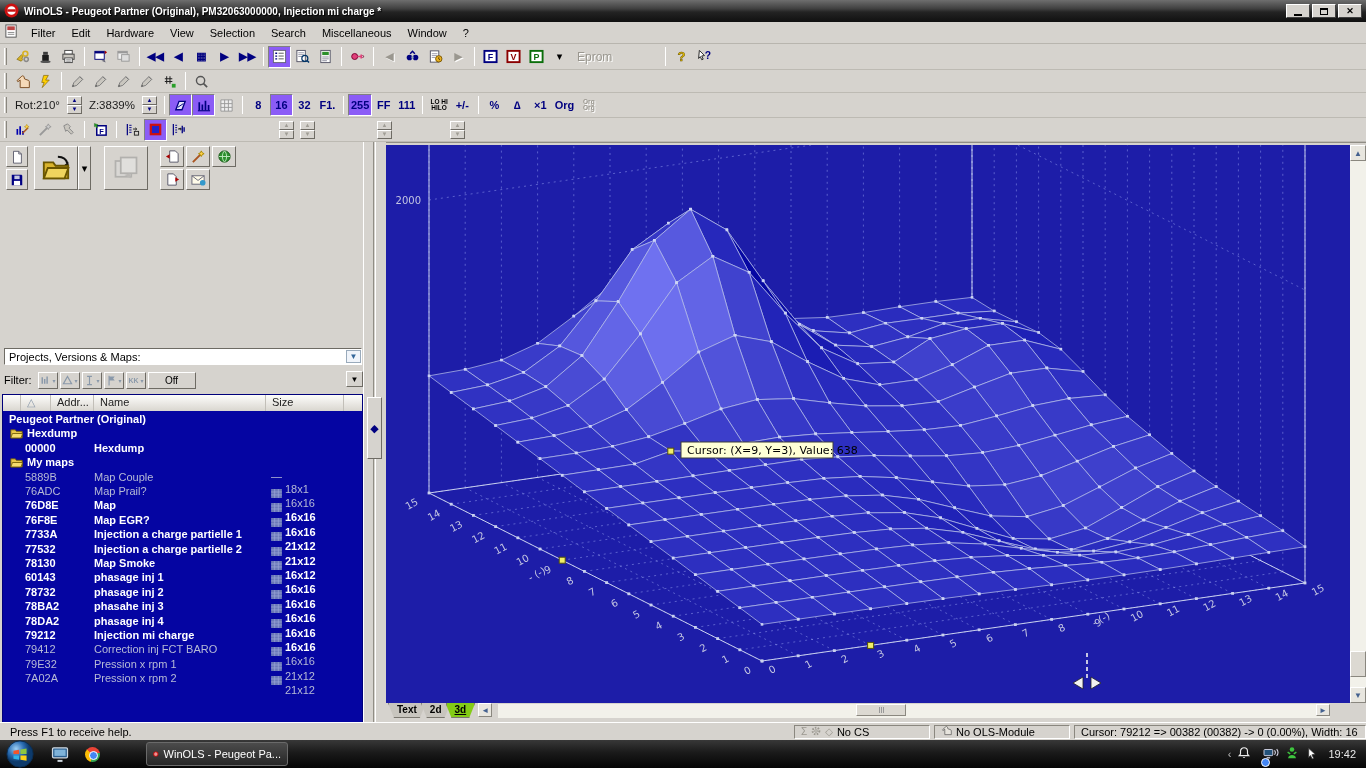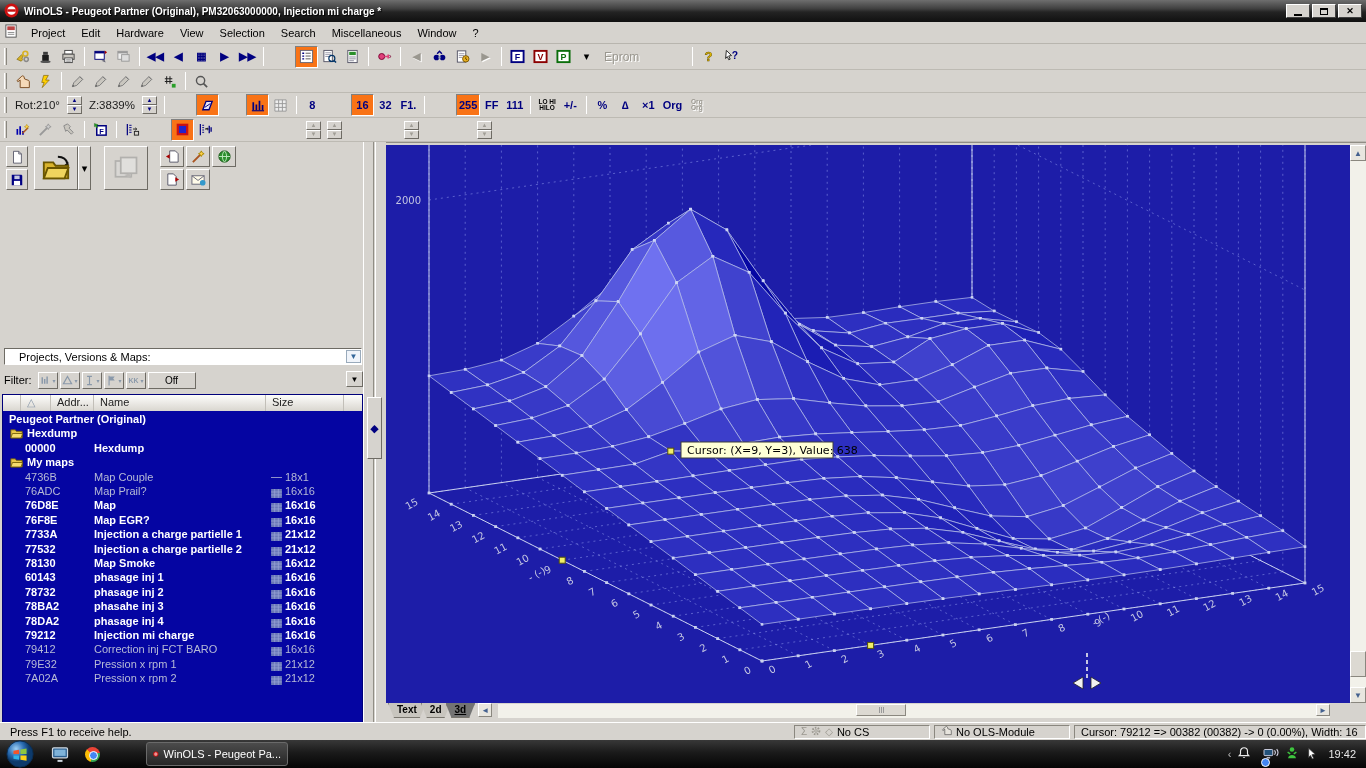--- a/index.html
+++ b/index.html
@@ -26,52 +26,52 @@
   .menuitem{padding:3px 8px;cursor:default;}
 
   
   .tbrow{left:0;background:#d6d3ce;display:flex;align-items:center;width:1366px;
     border-bottom:1px solid #bdbab3;padding-left:2px;}
   .grip{width:3px;height:70%;border-left:1px solid #fff;border-right:1px solid #8a877f;margin:0 4px 0 2px;}
   .tbsep{width:1px;height:78%;background:#9a968e;border-right:1px solid #fff;margin:0 4px;}
   .tbgap{height:1px;}
   .btn{min-width:23px;height:22px;display:flex;align-items:center;justify-content:center;
     border:1px solid transparent;font-size:11px;padding:0 2px;position:relative;color:#000;}
-  .btn.pressed{border-color:#808080 #fff #fff #808080;background:#f97316;margin-left:27px;}
+  .btn.pressed{border-color:#808080 #fff #fff #808080;background:#8b5cf6;}
   .btn.disabled{color:#9a978f;text-shadow:1px 1px 0 #fff;}
   .btn.navy{color:#000080;font-weight:bold;}
   .btn .two{font-size:6.5px;line-height:6.5px;text-align:center;font-weight:bold;white-space:pre;}
   .tblabel{color:#5a574f;margin:0 4px;font-size:11.5px;}
   .tblabel.en{color:#1c1c1c;}
   .spin{display:flex;flex-direction:column;margin:0 3px;}
   .spin b{width:15px;height:9px;background:#d6d3ce;border:1px solid;border-color:#fff #6e6b64 #6e6b64 #fff;
     font-size:6px;line-height:7px;text-align:center;color:#000080;font-weight:normal;}
   .spin.disabled b{color:#a09d95;}
   .eprom{color:#9a978f;text-shadow:1px 1px 0 #fff;font-size:12px;width:78px;margin:0 6px;}
 
   
   #sidebar{left:0;top:142px;width:386px;height:580px;background:#d6d3ce;}
   .sbtn{position:absolute;background:#d6d3ce;border:1px solid;border-color:#fff #6e6b64 #6e6b64 #fff;
     display:flex;align-items:center;justify-content:center;}
   .sbtn.disabled svg{opacity:.45;filter:grayscale(1);}
   #combo{left:4px;top:206px;width:358px;height:17px;background:#fff;border:1px solid;
-    border-color:#6e6b64 #fff #fff #6e6b64;display:flex;align-items:center;padding-left:14px;}
+    border-color:#6e6b64 #fff #fff #6e6b64;display:flex;align-items:center;padding-left:4px;}
   #combo .arrow{margin-left:auto;width:15px;height:13px;background:#f0f4fa;border:1px solid #9ab;
     color:#369;display:flex;align-items:center;justify-content:center;font-size:8px;}
   #filterrow{left:0;top:228px;width:386px;height:20px;display:flex;align-items:center;position:absolute;}
   .fbtn{width:20px;height:17px;margin-right:2px;background:#d6d3ce;border:1px solid;
     border-color:#fff #6e6b64 #6e6b64 #fff;display:flex;align-items:center;justify-content:center;font-size:8px;color:#889;}
   #listbox{left:2px;top:252px;width:361px;height:462px;border:1px solid #00007a;background:#0505a2;}
   #listhdr{height:16px;background:linear-gradient(#fdfdfb,#d9d6cf);display:flex;font-size:11px;color:#222;}
   #listhdr .hcell{border-right:1px solid #c2bfb8;padding:1px 6px 0 6px;position:relative;}
   #listrows{position:relative;color:#b7bbd6;font-size:11px;}
   .lrow{position:absolute;left:0;width:100%;height:14.4px;white-space:nowrap;}
   .lrow .addr{position:absolute;left:22px;}
   .lrow .nm{position:absolute;left:91px;}
-  .lrow .sz{position:absolute;left:282px;}
+  .lrow .sz{position:absolute;left:282px;margin-top:12px;}
   .lrow .szic{position:absolute;left:268px;top:3px;}
   .lrow.bold{color:#fff;font-weight:bold;}
   .lrow .fold{position:absolute;left:7px;top:1px;}
 
   
   #splitter{left:363px;top:142px;width:23px;height:580px;background:#d6d3ce;
     border-left:1px solid #fff;}
   #splitgroove{position:absolute;left:9px;top:0;width:3px;height:100%;
     border-left:1px solid #908d85;border-right:1px solid #fff;}
   #splithandle{position:absolute;left:3px;top:255px;width:15px;height:62px;background:#d6d3ce;
@@ -82,21 +82,21 @@
   #view3d{left:386px;top:142px;width:980px;height:580px;background:#d6d3ce;border-top:1px solid #908d85;}
   #canvas3d{position:absolute;left:0;top:2px;width:964px;height:558px;background:#1d1da8;}
   #vscroll{position:absolute;left:964px;top:2px;width:16px;height:558px;background:#f2f1ea;}
   .scrbtn{position:absolute;width:16px;height:16px;background:#e8e6df;border:1px solid;
     border-color:#fff #8a877f #8a877f #fff;color:#44618f;font-size:8px;display:flex;align-items:center;justify-content:center;}
   .scrthumb{position:absolute;background:#dcd9d2;border:1px solid;border-color:#fff #8a877f #8a877f #fff;}
   #bottombar{position:absolute;left:0;top:560px;width:980px;height:16px;background:#d6d3ce;display:flex;align-items:flex-start;}
   .tab{height:15px;padding:1px 8px 0 8px;font-size:10px;font-weight:bold;background:#c8c5be;
     border:1px solid #7a776f;border-top:none;margin-right:-5px;
     clip-path:polygon(0 0,100% 0,calc(100% - 6px) 100%,6px 100%);}
-  .tab.active{background:#737373;z-index:2;text-decoration:underline;}
+  .tab.active{background:#84cc16;z-index:2;text-decoration:underline;}
   #htrack{position:absolute;left:112px;top:1px;width:832px;height:14px;background:#f2f1ea;}
   #grip3{display:flex;gap:1px;}
   #grip3 i{width:1px;height:6px;background:#999;}
 
   
   #statusbar{left:0;top:722px;width:1366px;height:18px;background:#d6d3ce;border-top:1px solid #fff;
     display:flex;align-items:center;font-size:11px;}
   .spanel{height:14px;border:1px solid;border-color:#8a877f #fff #fff #8a877f;margin-left:4px;
     display:flex;align-items:center;padding:0 6px;white-space:nowrap;}
   .sicon{color:#9a978f;margin-right:4px;font-size:10px;}
@@ -136,21 +136,21 @@
       </span>
     <span class="winbtn">✕</span>
   </div>
 
   <div id="menubar" class="abs">
     <span style="margin:0 4px"><svg width="15" height="15" viewBox="0 0 16 16">
           <rect x="2" y="1" width="11" height="13" fill="#fff" stroke="#555"></rect>
           <rect x="3.5" y="2.5" width="8" height="4" fill="#b44"></rect>
           <path d="M4 9h7M4 11h7" stroke="#888"></path>
         </svg></span>
-  <span class="menuitem">Project</span>
+  <span class="menuitem">Filter</span>
       <span class="menuitem">Edit</span>
       <span class="menuitem">Hardware</span>
       <span class="menuitem">View</span>
       <span class="menuitem">Selection</span>
       <span class="menuitem">Search</span>
       <span class="menuitem">Miscellaneous</span>
       <span class="menuitem">Window</span>
       <span class="menuitem">?</span>
     </div>
 
@@ -595,21 +595,21 @@
             <span class="nm">Hexdump</span>
           </div>
           <div class="lrow bold" style="top: 45.2px;">
             <span class="fold"><svg width="13" height="11" viewBox="0 0 16 13">
                 <path d="M1 2h5.5l1.3 1.8H15V12H1z" fill="#e8c84a" stroke="#6b5600"></path>
                 <path d="M1 12l2-5.5h12.6L13.5 12z" fill="#f5dc6e" stroke="#6b5600"></path>
               </svg></span>
             <span style="position:absolute;left:24px">My maps</span>
           </div>
           <div class="lrow" style="top: 59.6px;">
-            <span class="addr">4736B</span>
+            <span class="addr">5889B</span>
             <span class="nm">Map Couple</span>
             <span class="szic" style="top:-1px;color:#b7bbd6">—</span>
             <span class="sz">18x1</span>
           </div>
           <div class="lrow" style="top: 74px;">
             <span class="addr">76ADC</span>
             <span class="nm">Map Prail?</span>
             <span class="szic"><svg width="11" height="9" viewBox="0 0 12 10">
                 <rect x="0" y="0" width="12" height="10" fill="#6a78b8"></rect>
                 <path d="M0 3.3h12M0 6.6h12M4 0v10M8 0v10" stroke="#9aa6d6" stroke-width=".8"></path>

